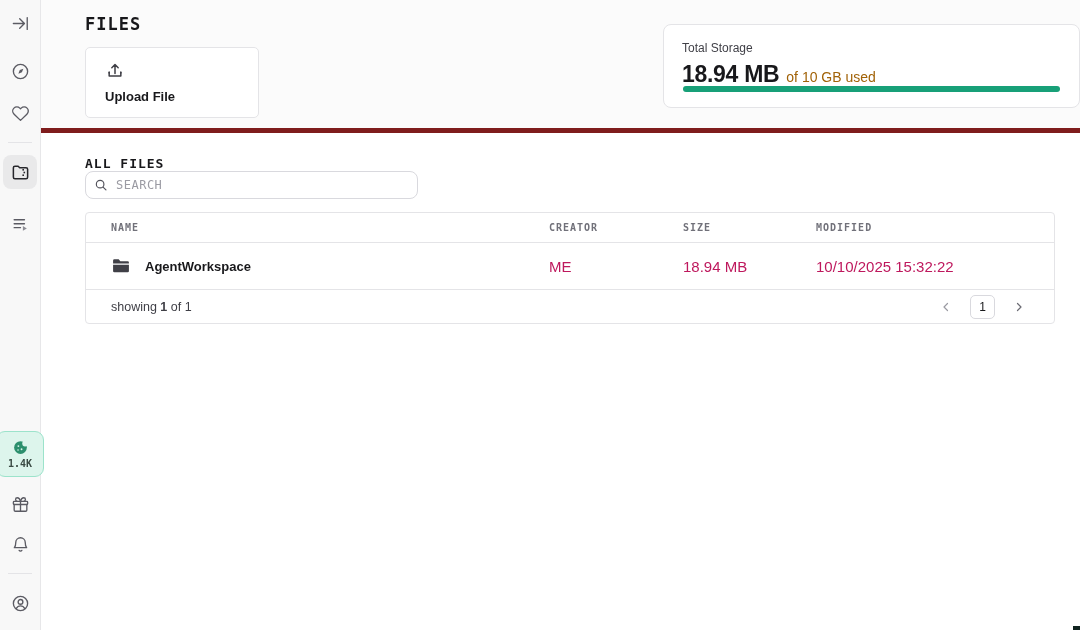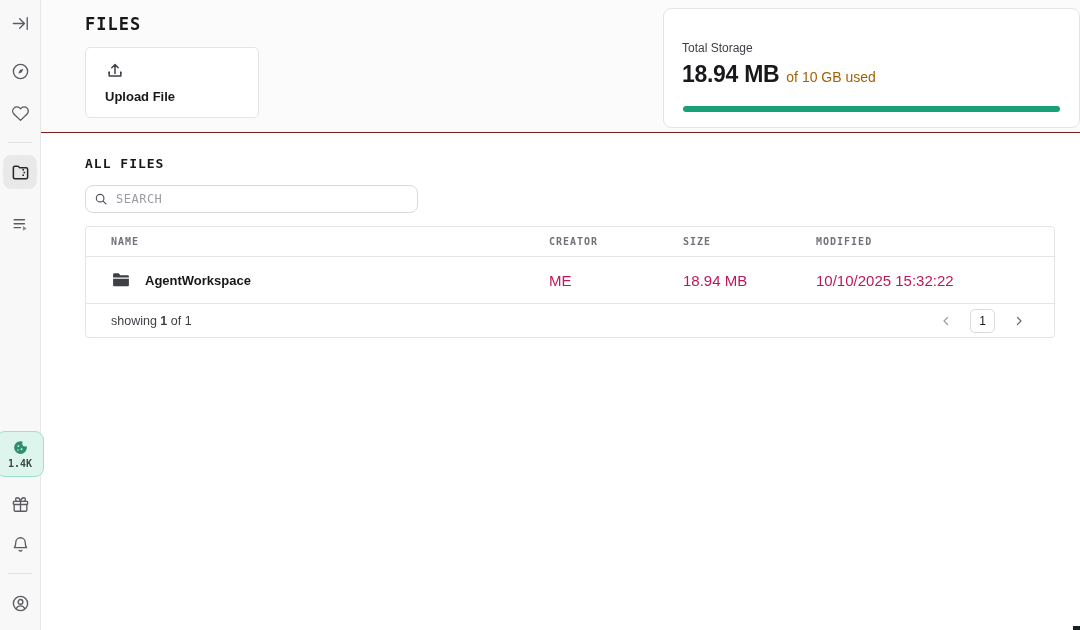--- a/index.html
+++ b/index.html
@@ -18,49 +18,49 @@
   .icon-btn.active svg { stroke:#26262b; stroke-width:1.9; }
   .side-div { width:24px; height:1px; background:#e4e4e7; margin:12px 0; }
   .side-spacer { flex:1; }
   .cookie-badge { width:48px; height:46px; background:#ddf5ec; border:1px solid #9ce3cb; border-radius:9px;
                   display:flex; flex-direction:column; align-items:center; justify-content:center;
                   gap:2px; cursor:pointer; margin-bottom:10px; }
   .cookie-badge .count { font-family:"DejaVu Sans Mono", monospace; font-size:10px; font-weight:bold; color:#3a4a43; }
 
   
   .main { flex:1; display:flex; flex-direction:column; }
-  .header-band { position:relative; height:133px; background:#fbfbfb; border-bottom:1px solid #7f1d1d;
+  .header-band { position:relative; height:133px; background:#fbfbfb; border-bottom:5px solid #7f1d1d;
                  padding:14px 25px 0 44px; }
   .page-title { font-family:"DejaVu Sans Mono", monospace; font-size:17px; font-weight:bold;
                 letter-spacing:1px; color:#18181b; }
   .action-cards { display:flex; margin-top:13px; }
   .action-card { width:174px; height:71px; background:#fff; border:1px solid #e4e4e7; border-radius:5px;
                  padding:13px 19px; cursor:pointer; display:flex; flex-direction:column; justify-content:space-between; }
   .action-card svg { width:20px; height:20px; stroke:#3f3f46; fill:none; stroke-width:1.8;
                      stroke-linecap:round; stroke-linejoin:round; }
   .action-card .lbl { font-size:13px; font-weight:bold; color:#18181b; }
 
-  .storage-card { position:absolute; top:8px; right:0px; width:417px; height:120px;
-                  background:#fff; border:1px solid #e4e4e7; border-radius:8px; padding:32px 18px; }
+  .storage-card { position:absolute; top:24px; right:0px; width:417px; height:84px;
+                  background:#fff; border:1px solid #e4e4e7; border-radius:8px; padding:16px 18px; }
   .storage-label { font-size:12px; color:#3f3f46; }
   .storage-line { margin-top:6px; display:flex; align-items:baseline; gap:7px; }
   .storage-used { font-size:23px; font-weight:bold; color:#18181b; letter-spacing:-0.3px; }
   .storage-suffix { font-size:14px; color:#a16207; }
   .get-space-btn { position:absolute; top:21px; right:17px; height:32px; background:#000;
                    display:flex; align-items:center; padding:0 14px 0 0; cursor:pointer; border:none; }
   .btn-stripe { width:6px; height:32px; background:#3be8c4; margin-right:12px; }
   .get-space-btn svg { width:14px; height:14px; margin-right:9px; }
   .get-space-btn .txt { color:#fff; font-size:12px; font-weight:bold; letter-spacing:0.4px; }
   .storage-bar { position:absolute; left:19px; right:19px; bottom:15px; height:6px;
                  background:#18a078; border-radius:3px; }
 
   .files-band { padding:23px 25px 0 44px; }
   .section-title { font-family:"DejaVu Sans Mono", monospace; font-size:13px; font-weight:bold;
                    letter-spacing:1px; color:#18181b; }
-  .search-wrap { margin-top:14px; position:relative; width:354px; }
+  .search-wrap { position:relative; width:354px; }
   .search-wrap svg { position:absolute; left:9px; top:7px; width:14px; height:14px;
                      stroke:#52525b; fill:none; stroke-width:2; stroke-linecap:round; }
   .search-input { width:333px; height:28px; border:1px solid #d9d9de; border-radius:8px;
                   padding:0 10px 0 30px; font-family:"DejaVu Sans Mono", monospace; font-size:12px;
                   letter-spacing:0.5px; color:#27272a; background:#fff; outline:none; }
   .search-input::placeholder { color:#9b9ba3; }
 
   .table { margin-top:13px; width:970px; border:1px solid #e4e4e7; border-radius:4px; background:#fff; }
   .t-head, .t-row { display:grid; grid-template-columns:438px 134px 133px 1fr; padding:0 25px; align-items:center; }
   .t-head { height:30px; border-bottom:1px solid #e4e4e7; }

